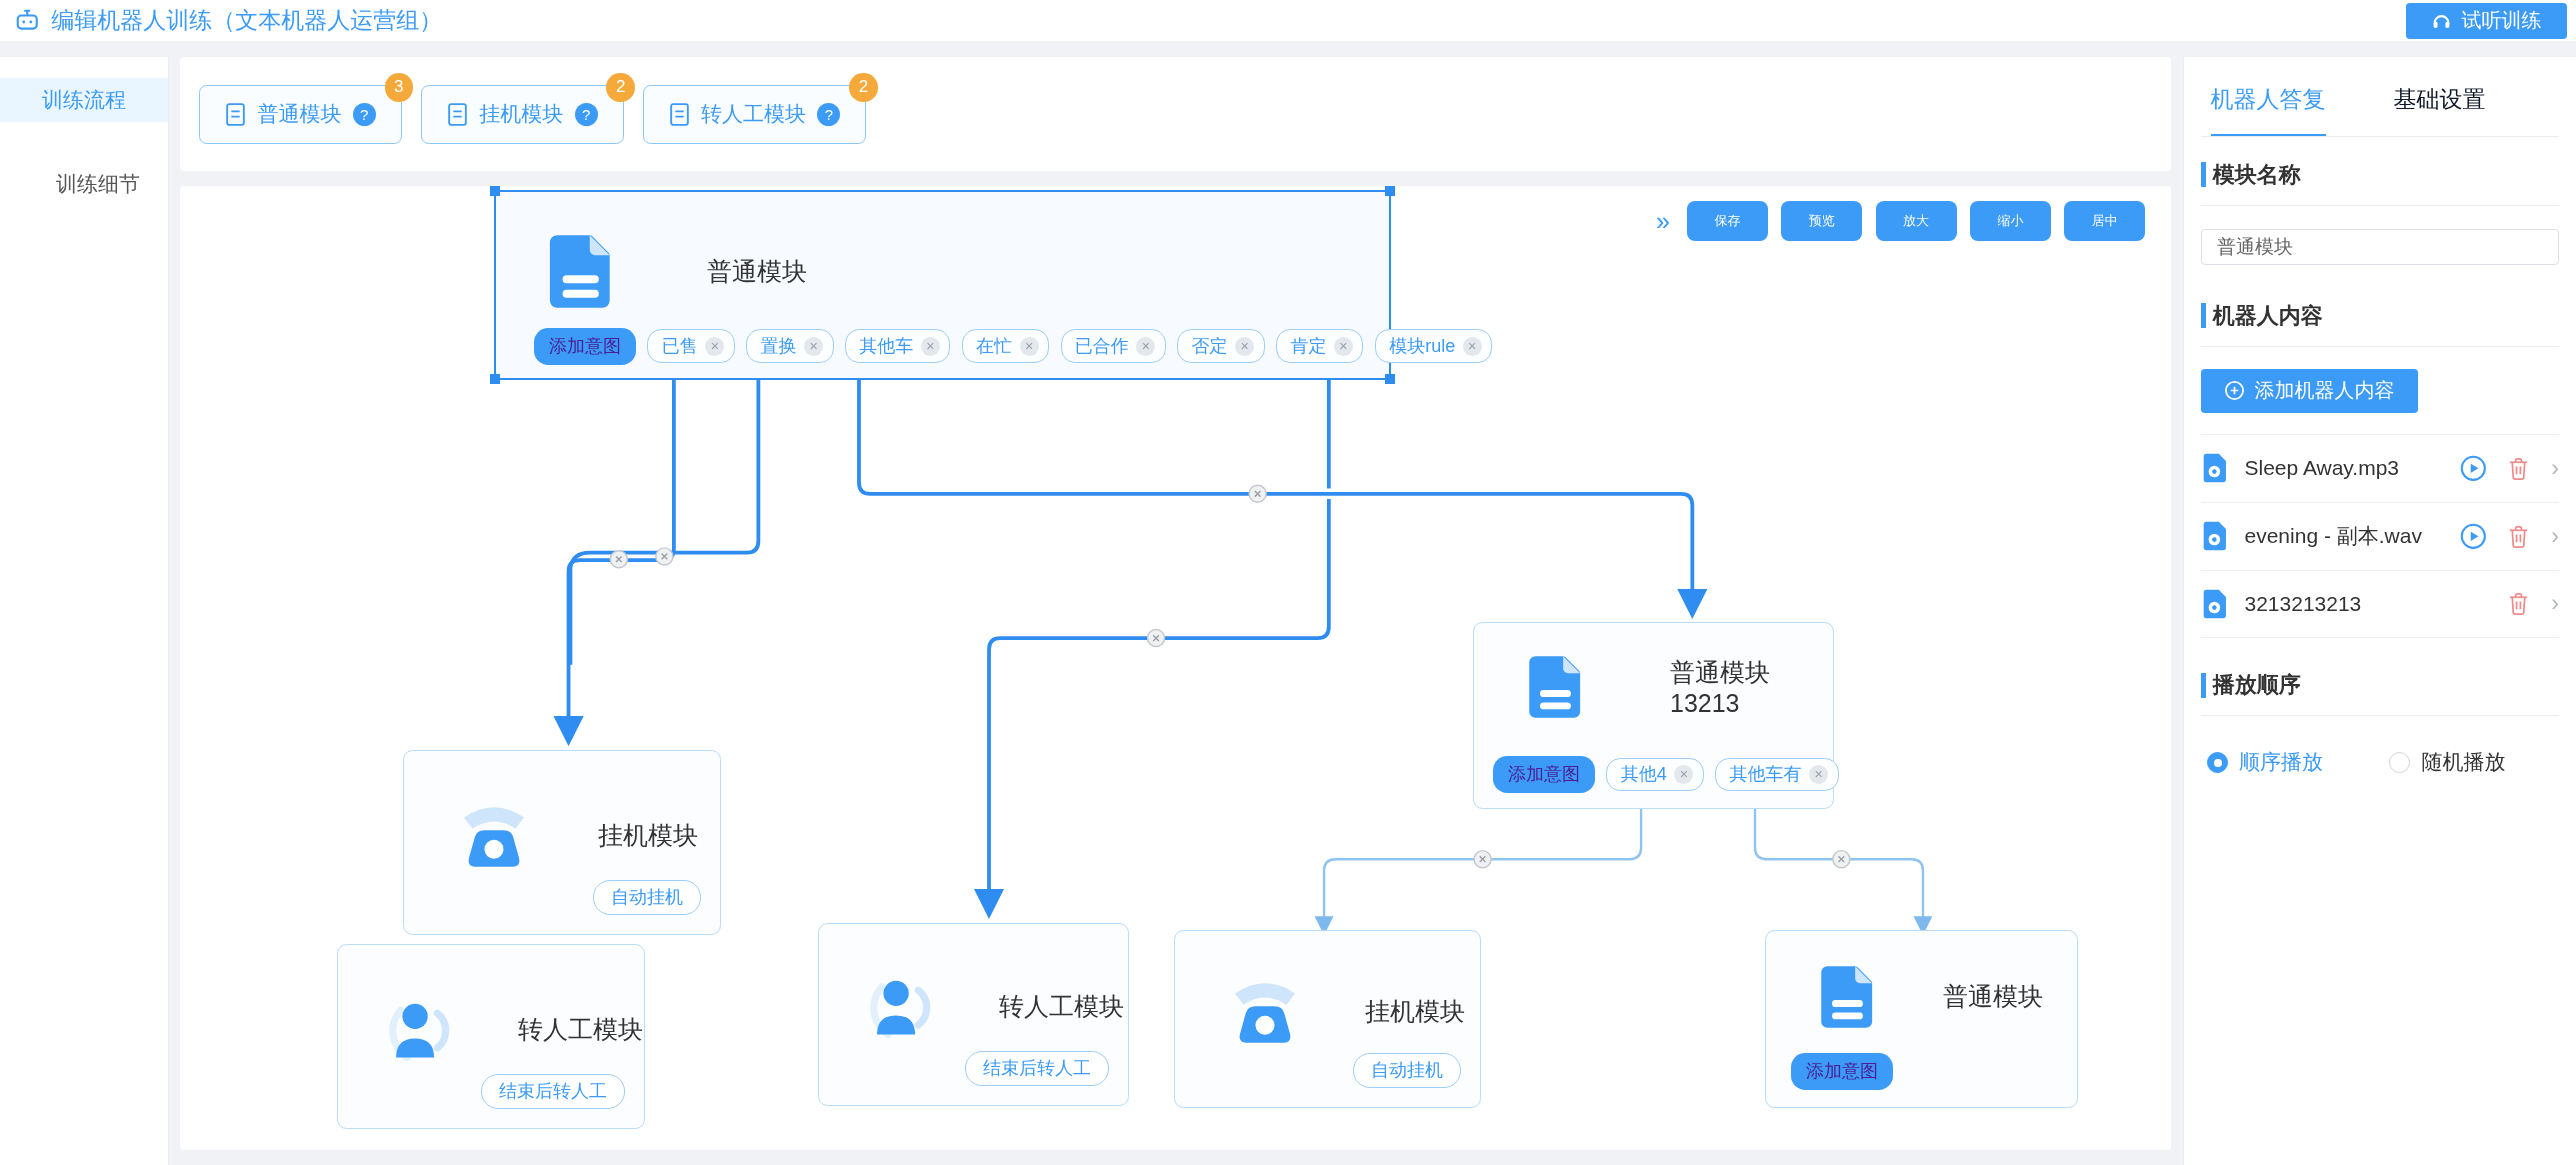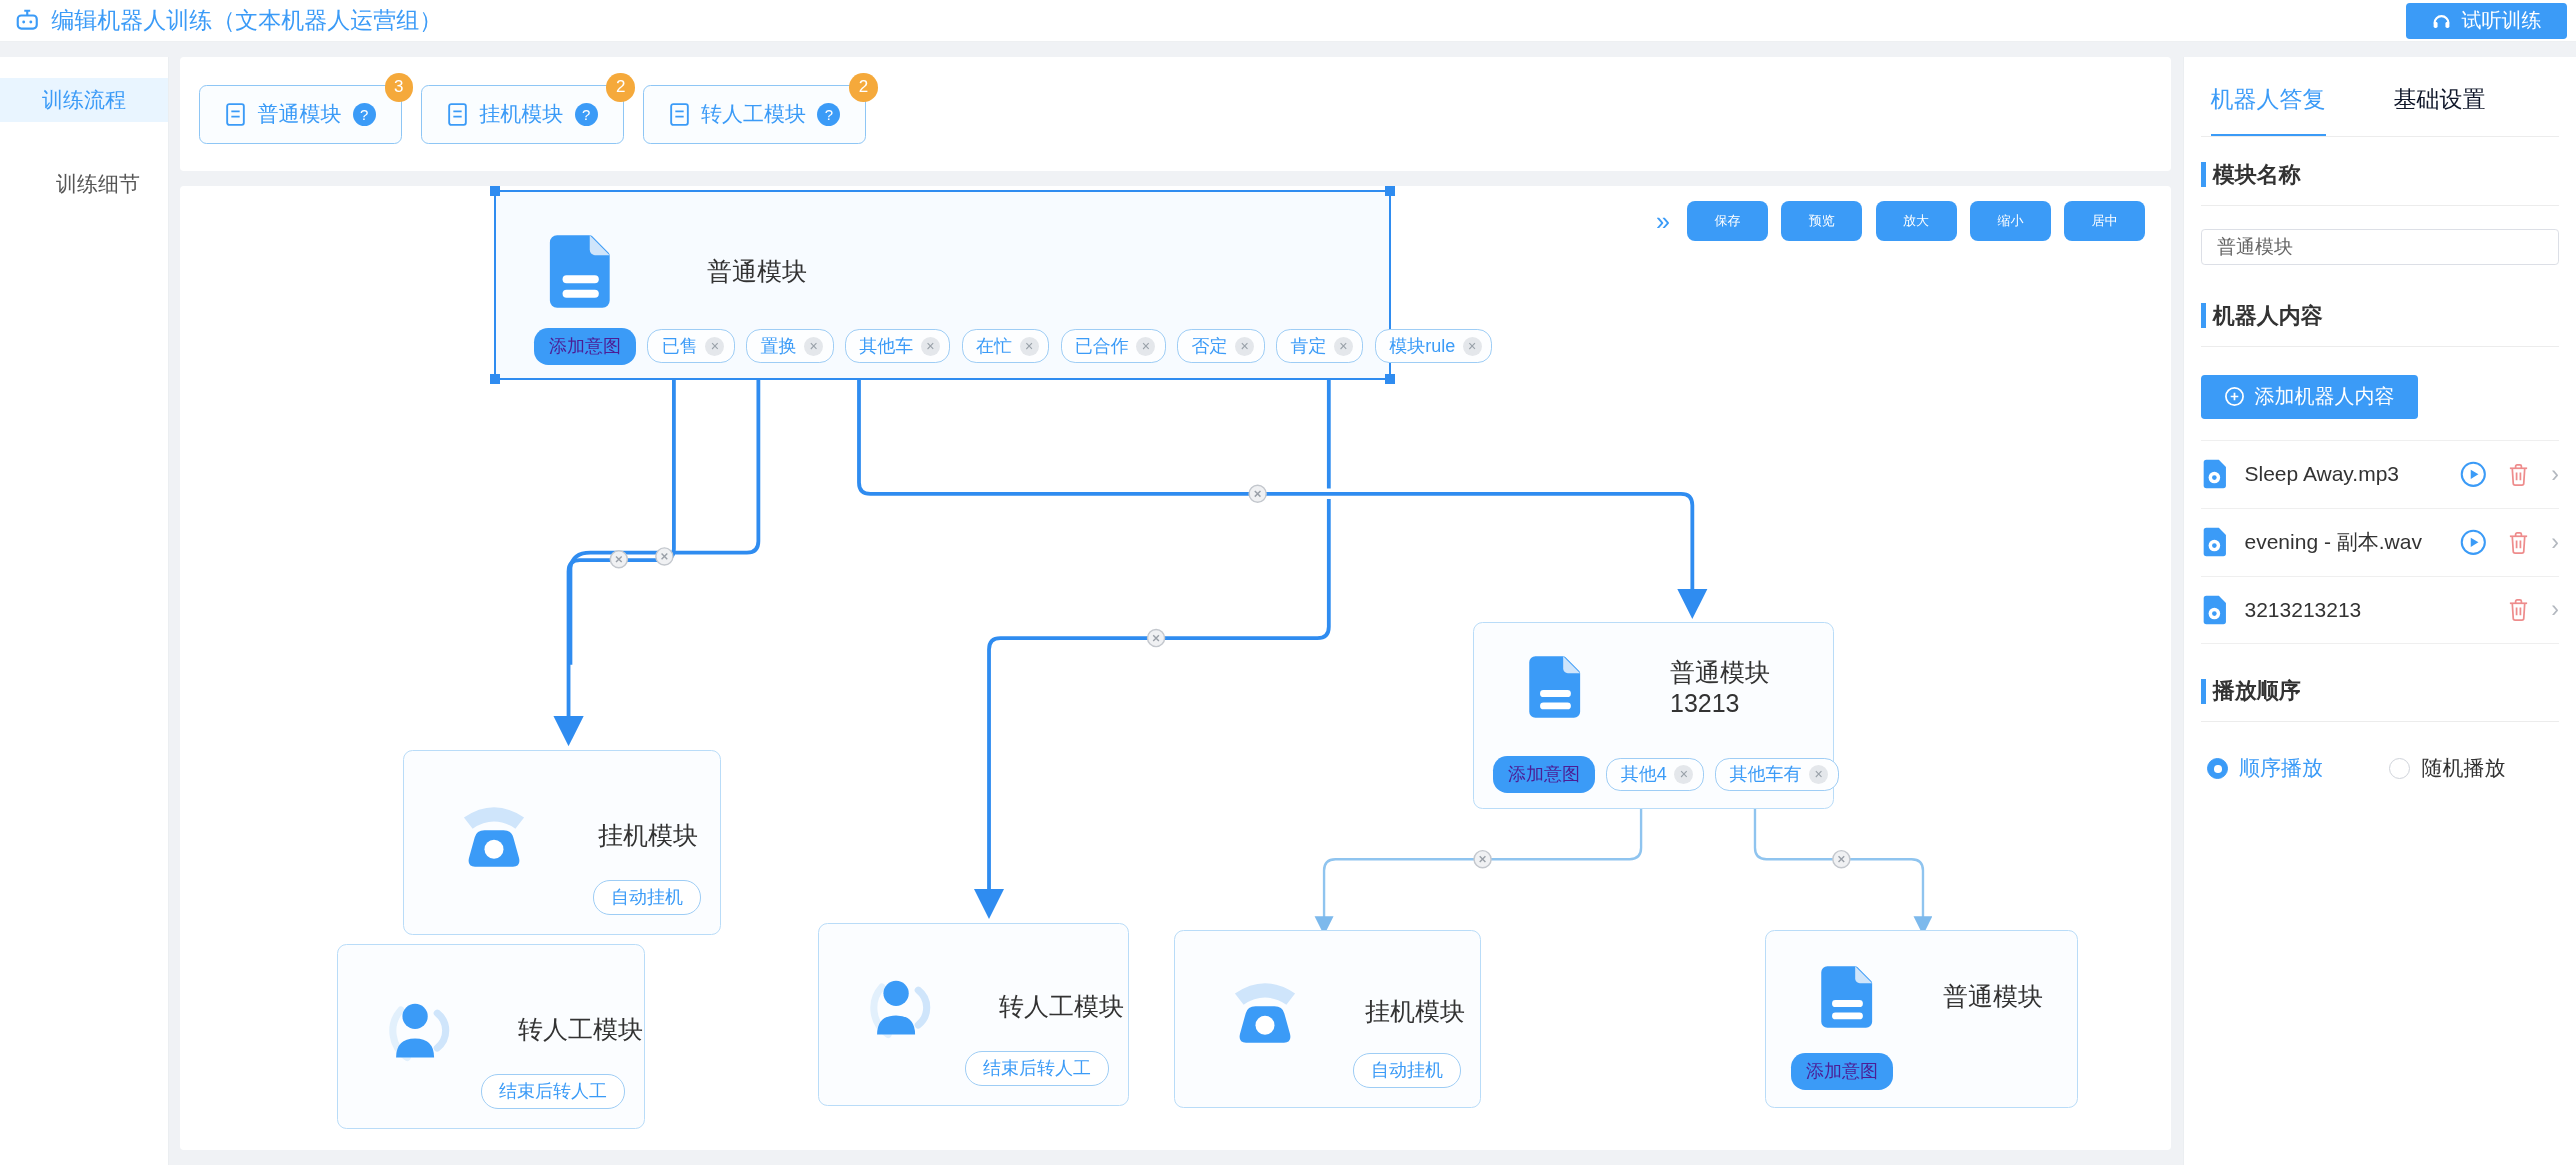--- a/index.html
+++ b/index.html
@@ -57,21 +57,21 @@
   .panel { position:absolute; left:2183px; top:57px; width:393px; height:1109px; background:#fff;
     border-left:0.9px solid #ebeef1; padding:0 17px; }
   .tabs { display:flex; gap:68px; padding:26.6px 0 0 9.5px; border-bottom:0.9px solid #ececec; }
   .tab { font-size:23px; color:#0f172a; padding-bottom:19px; cursor:pointer; }
   .tab.active { color:#3b9bf7; border-bottom:2.8px solid #3b9bf7; }
   .sec-title { display:flex; align-items:center; gap:7px; font-size:22px; font-weight:bold; color:#333;
     padding:23px 0 15px 0; border-bottom:0.9px solid #ececec; }
   .sec-bar { width:4.7px; height:25px; background:#3b9bf7; }
   .name-input { width:100%; height:36px; margin-top:23px; border:0.9px solid #dcdfe6; border-radius:3.8px;
     font-size:19px; color:#666; padding:0 15px; }
-  .add-content-btn { margin-top:28px; height:44px; padding:0 23px; background:#3b9bf7; color:#fff;
+  .add-content-btn { margin-top:22px; height:44px; padding:0 23px; background:#3b9bf7; color:#fff;
     border:none; border-radius:3.8px; font-size:20px; display:flex; align-items:center; gap:9.5px; cursor:pointer; }
   .content-list { margin-top:21px; }
   .row { display:flex; align-items:center; height:68px; border-top:0.9px solid #efefef; }
   .row:last-child { border-bottom:0.9px solid #efefef; }
   .row-name { font-size:21px; color:#333; margin-left:15px; flex:1; }
   .row-actions { display:flex; align-items:center; gap:21px; }
   .chev { color:#b3b8bf; font-size:23px; cursor:pointer; }
   .radio-row { display:flex; align-items:center; gap:66px; margin-top:32px; padding-left:5.7px; }
   .radio-opt { display:flex; align-items:center; gap:11.4px; font-size:21px; color:#333; cursor:pointer; }
   .radio-opt.sel { color:#3b9bf7; }

